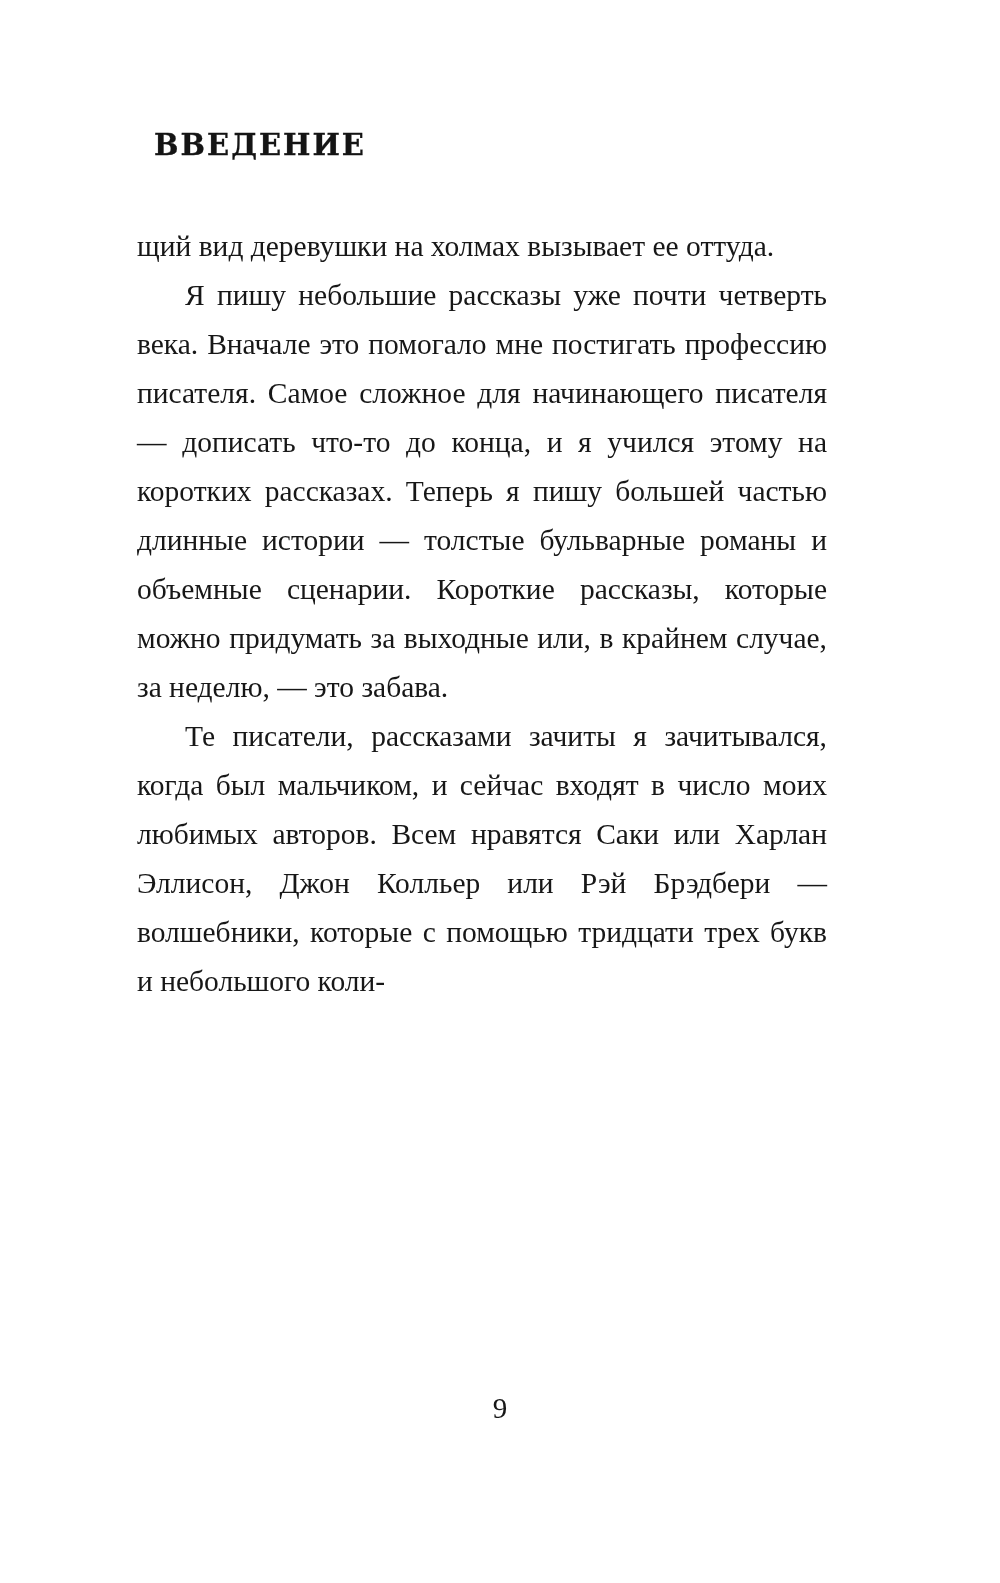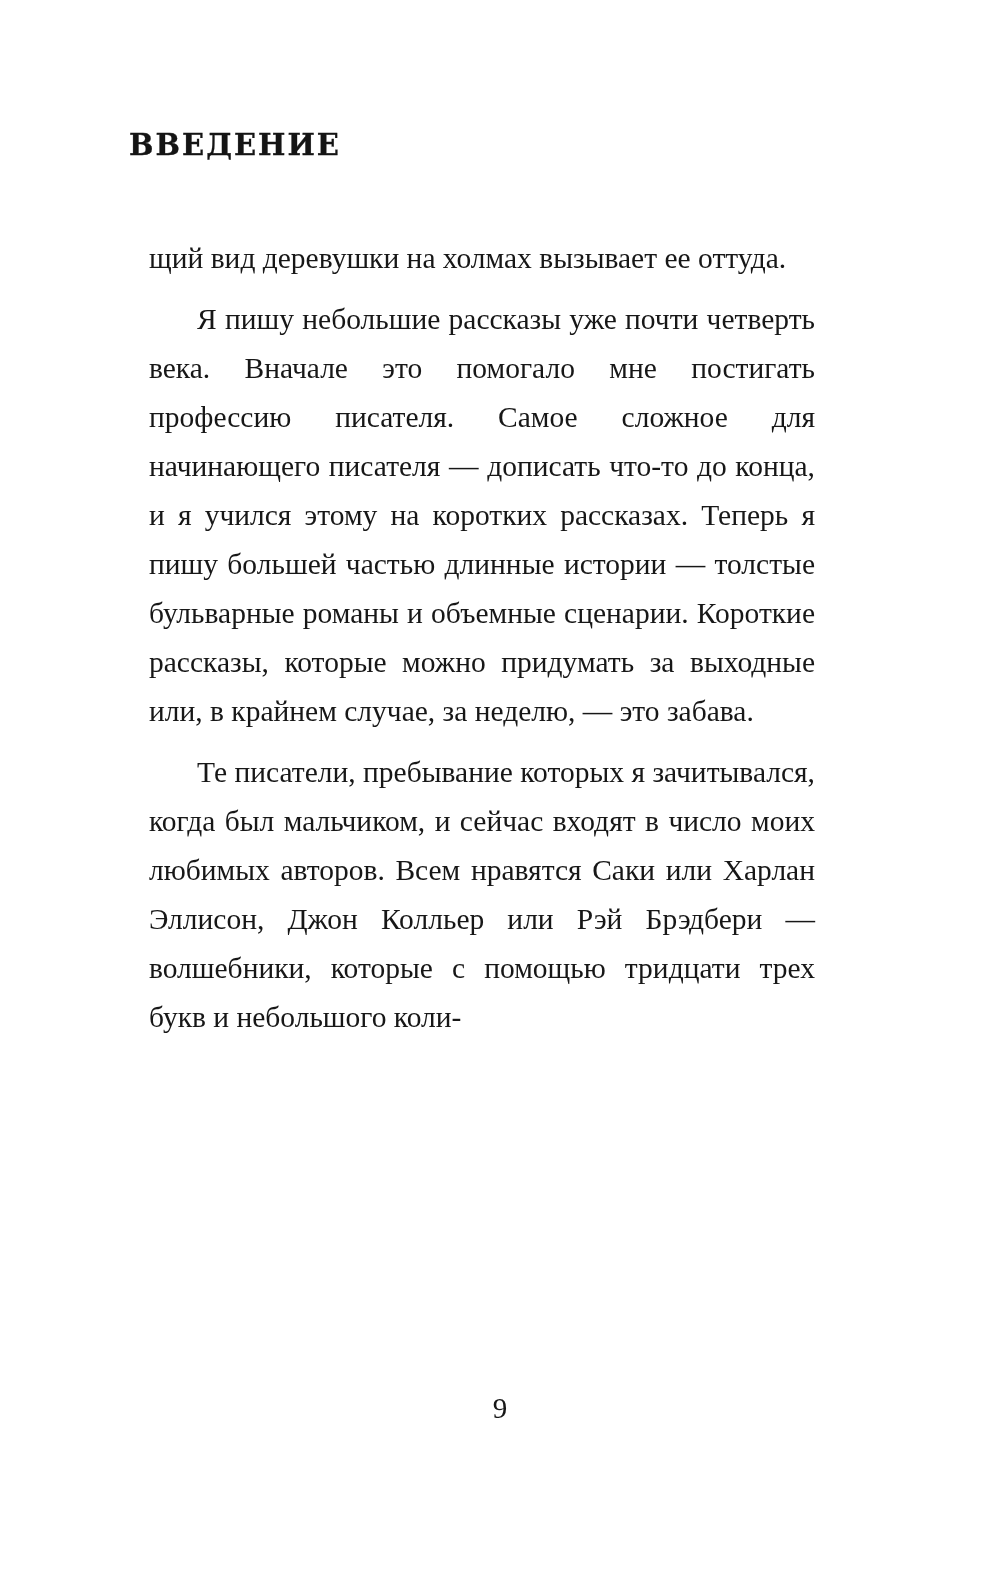--- a/index.html
+++ b/index.html
@@ -12,37 +12,37 @@
     width: 1000px;
     height: 1583px;
     background: #ffffff;
     overflow: hidden;
     font-family: "Liberation Serif", serif;
     color: #1a1a1a;
   }
   .page-header {
     position: absolute;
     top: 128px;
-    left: 129px;
+    left: 154px;
     font-family: "DejaVu Serif", serif;
     font-size: 29px;
     letter-spacing: 2px;
     font-weight: 700;
     color: #141414;
     text-transform: uppercase;
     -webkit-text-stroke: 0.3px #141414;
   }
   .body-block {
     position: absolute;
     top: 222px;
     left: 137px;
     width: 690px;
   }
   .para {
-    margin: 12px;
+    margin: 0;
     font-size: 29.5px;
     line-height: 49px;
     text-align: justify;
     text-justify: inter-word;
     color: #171717;
     hyphens: manual;
   }
   .para.indent {
     text-indent: 48px;
   }
@@ -59,18 +59,18 @@
 </head>
 <body>
 
 <div class="page">
 
   <div class="page-header">ВВЕДЕНИЕ</div>
 
   <div class="body-block">
     <p class="para">щий вид деревушки на холмах вызывает ее от­туда.</p>
     <p class="para indent">Я пишу небольшие рассказы уже почти чет­верть века. Вначале это помогало мне пости­гать профессию писателя. Самое сложное для начинающего писателя — дописать что-то до конца, и я учился этому на коротких рассказах. Теперь я пишу большей частью длинные исто­рии — толстые бульварные романы и объемные сценарии. Короткие рассказы, которые можно придумать за выходные или, в крайнем случае, за неделю, — это забава.</p>
-    <p class="para indent">Те писатели, пребывание которых я зачиты­вался, когда был мальчиком, и сейчас входят в число моих любимых авторов. Всем нравятся Саки или Харлан Эллисон, Джон Колльер или Рэй Брэдбери — волшебники, которые с по­мощью тридцати трех букв и небольшого коли-</p>
+    <p class="para indent">Те писатели, рассказами зачиты я зачиты­вался, когда был мальчиком, и сейчас входят в число моих любимых авторов. Всем нравятся Саки или Харлан Эллисон, Джон Колльер или Рэй Брэдбери — волшебники, которые с по­мощью тридцати трех букв и небольшого коли-</p>
   </div>
 
   <div class="page-number">9</div>
 
 </div>
 
 </body></html>

